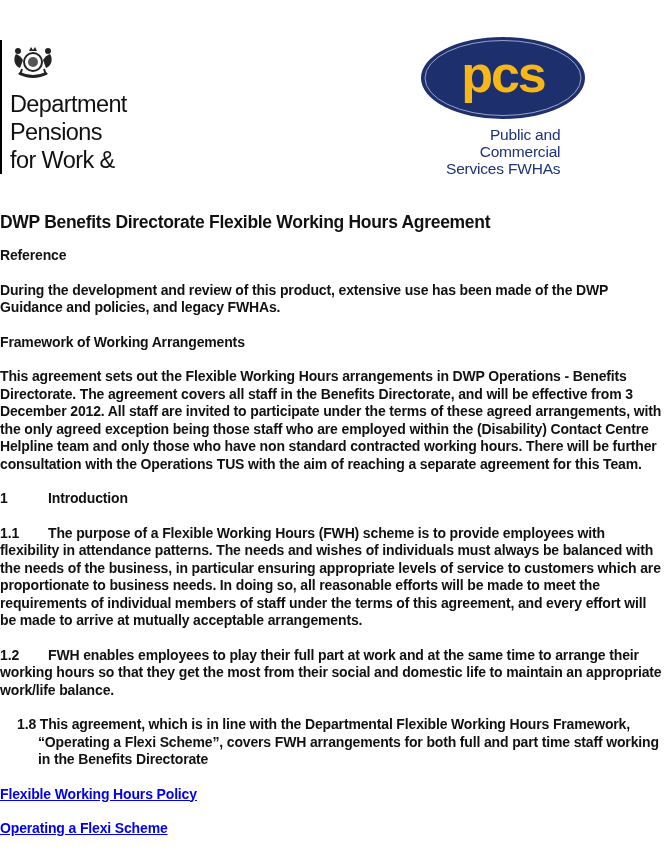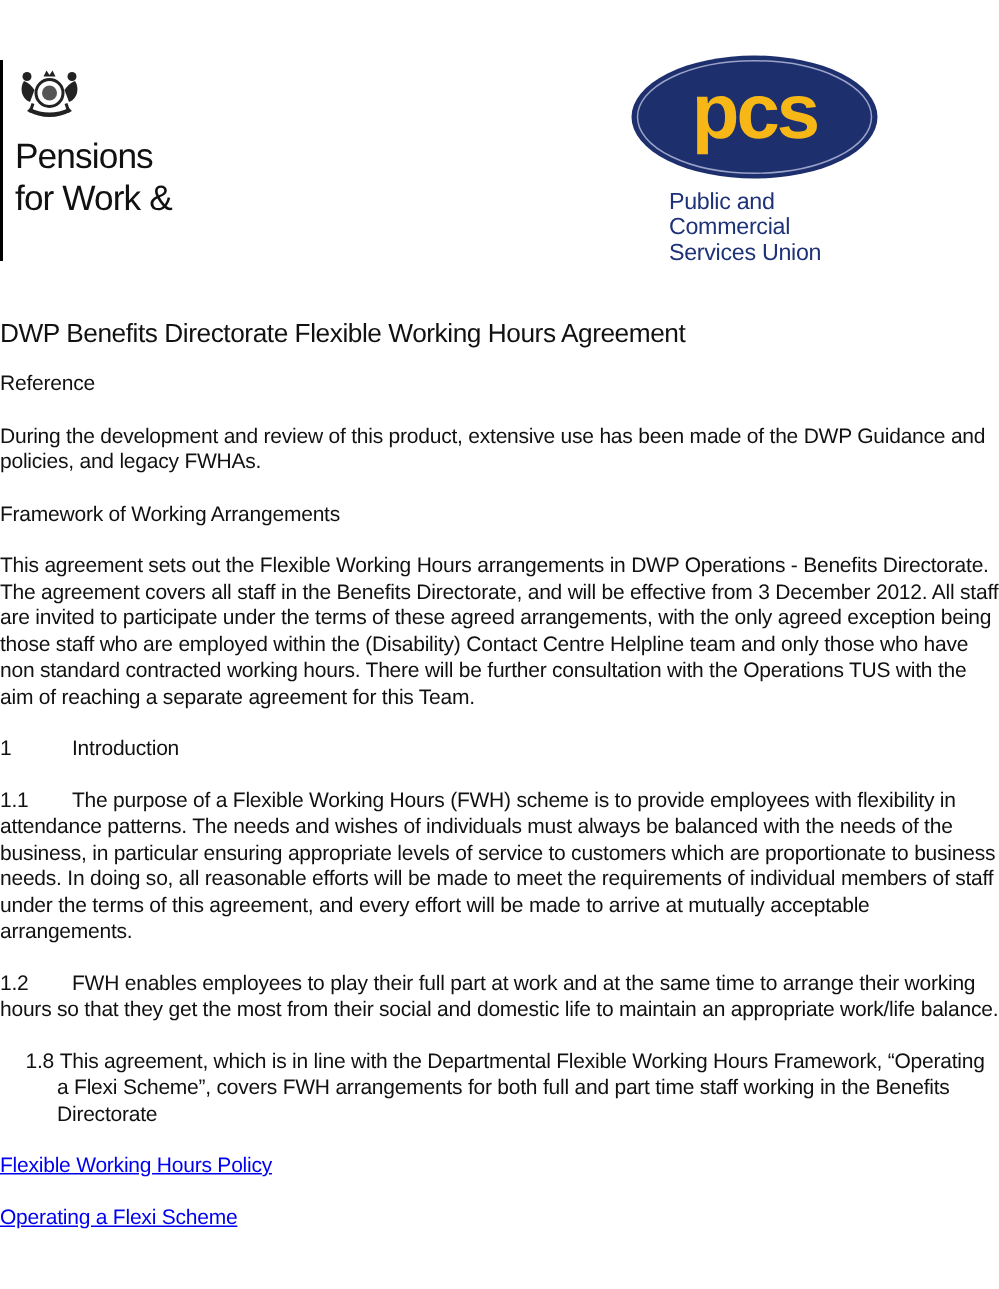--- a/index.html
+++ b/index.html
@@ -11,25 +11,25 @@
   .dwp-bar { position: absolute; left: 0; top: 0; width: 2px; height: 134px; background: #000; }
   .crest { position: absolute; left: 10px; top: 2px; width: 46px; height: 40px; }
   .dwp-text {
     position: absolute; left: 10px; top: 50px; font-size: 23.5px; line-height: 28px;
     letter-spacing: -0.6px; color: #111; white-space: nowrap;
   }
   .pcs-logo { position: absolute; left: 420px; top: 36px; width: 170px; height: 145px; }
   .pcs-oval { position: absolute; left: 0; top: 0; }
   .pcs-text {
     position: absolute; left: 26px; top: 90px; font-size: 15.5px; line-height: 17px;
-    color: #1e3278; white-space: nowrap; letter-spacing: -0.2px;
+    color: #1e3278; white-space: nowrap; letter-spacing: -0.2px; text-align: right;
   }
   .content {
     position: absolute; left: 0; top: 211px; width: 666px;
-    font-size: 14px; font-weight: normal; line-height: 17.5px;
+    font-size: 14px; font-weight: bold; line-height: 17.5px;
     letter-spacing: -0.15px; color: #111;
   }
   .title { font-size: 17.5px; line-height: 22px; margin: 0 0 14px 0; letter-spacing: -0.3px; }
   p { margin: 0 0 17px 0; }
   .num { display: inline-block; width: 48px; }
   .indented { padding-left: 21px; text-indent: -13px; margin-left: 9px; }
   a { color: #0000ee; text-decoration: underline; }
 </style>
 </head>
 <body>
@@ -41,35 +41,36 @@
     <circle cx="23" cy="20" r="5" fill="#555"></circle>
     <path d="M19 9 L21 5 L23 8 L25 5 L27 9 Z" fill="#222"></path>
     <path d="M6 12 C3 16 4 24 10 26 L13 18 C11 15 9 13 6 12 Z" fill="#222"></path>
     <path d="M40 12 C43 16 42 24 36 26 L33 18 C35 15 37 13 40 12 Z" fill="#222"></path>
     <circle cx="8" cy="9" r="3" fill="#222"></circle>
     <circle cx="38" cy="9" r="3" fill="#222"></circle>
     <path d="M8 32 Q23 40 38 32 L36 30 Q23 36 10 30 Z" fill="#222"></path>
     <path d="M12 27 L10 33 M34 27 L36 33" stroke="#222" stroke-width="2"></path>
   </svg>
   <div class="dwp-text">
+    <div>Department</div>
     <div>Pensions</div>
     <div>for Work &amp;</div>
   </div>
 </div>
 
 <div class="pcs-logo">
   <svg class="pcs-oval" width="166" height="84" viewBox="0 0 166 84">
     <ellipse cx="83" cy="42" rx="82" ry="41" fill="#1e2f6e"></ellipse>
     <ellipse cx="83" cy="42" rx="78" ry="37.5" fill="none" stroke="#9aa3c8" stroke-width="1"></ellipse>
     <text x="83" y="56" text-anchor="middle" font-family="Liberation Sans, sans-serif" font-weight="bold" font-size="52" fill="#f7b817" letter-spacing="-2">pcs</text>
   </svg>
   <div class="pcs-text">
     <div>Public and</div>
     <div>Commercial</div>
-    <div>Services Union</div>
+    <div>Services FWHAs</div>
   </div>
 </div>
 
 <div class="content">
   <div class="title">DWP Benefits Directorate Flexible Working Hours Agreement</div>
 
   <p>Reference</p>
   <p>During the development and review of this product, extensive use has been made of the DWP Guidance and policies, and legacy FWHAs.</p>
 
   <p>Framework of Working Arrangements</p>

